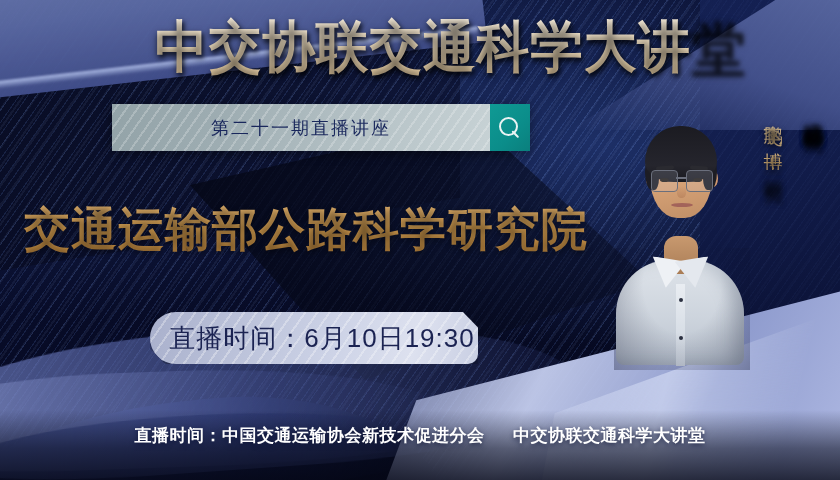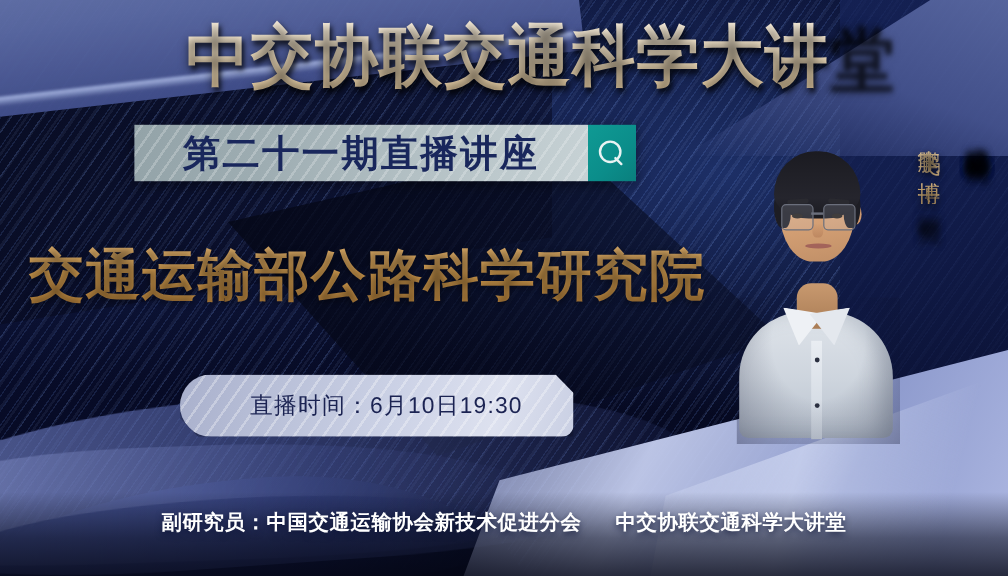--- a/index.html
+++ b/index.html
@@ -393,22 +393,22 @@
       rgba(255,255,255,0.0) 0px,
       rgba(255,255,255,0.0) 7px,
       rgba(255,255,255,0.22) 7px,
       rgba(255,255,255,0.22) 9px
     );
     pointer-events: none;
   }
   .episode-text {
     position: relative;
     z-index: 2;
-    font-size: 31px;
-    font-weight: bold;
+    font-size: 18px;
+    font-weight: normal;
     color: #19275c;
     letter-spacing: 2px;
     white-space: nowrap;
   }
   .episode-search-btn {
     position: relative;
     width: 40px;
     background: linear-gradient(135deg, #0f9a94 0%, #0b8d8a 60%, #0a7f7d 100%);
     display: flex;
     align-items: center;
@@ -477,21 +477,21 @@
       rgba(255,255,255,0.0) 0px,
       rgba(255,255,255,0.0) 8px,
       rgba(255,255,255,0.30) 8px,
       rgba(255,255,255,0.30) 10px
     );
     pointer-events: none;
   }
   .time-text {
     position: relative;
     z-index: 2;
-    font-size: 19px;
+    font-size: 26px;
     color: #1b2352;
     letter-spacing: 1px;
     white-space: nowrap;
     margin-left: 16px;
   }
 
   
   .vtext {
     position: absolute;
     z-index: 11;
@@ -603,18 +603,18 @@
   <div class="headline">交通运输部公路科学研究院</div>
 
   <div class="time-pill">
     <span class="time-text">直播时间：6月10日19:30</span>
   </div>
 
   <div class="vtext vtext-org">交通运输部公路科学研究院</div>
   <div class="vtext vtext-name">李鹏飞　博士　副研究员</div>
 
   <div class="organizer">
-    <span>副研究员：中国交通运输协会新技术促进分会</span>
+    <span>直播时间：中国交通运输协会新技术促进分会</span>
     <span class="gap"></span>
     <span>中交协联交通科学大讲堂</span>
   </div>
 
 </div>
 
 </body></html>

